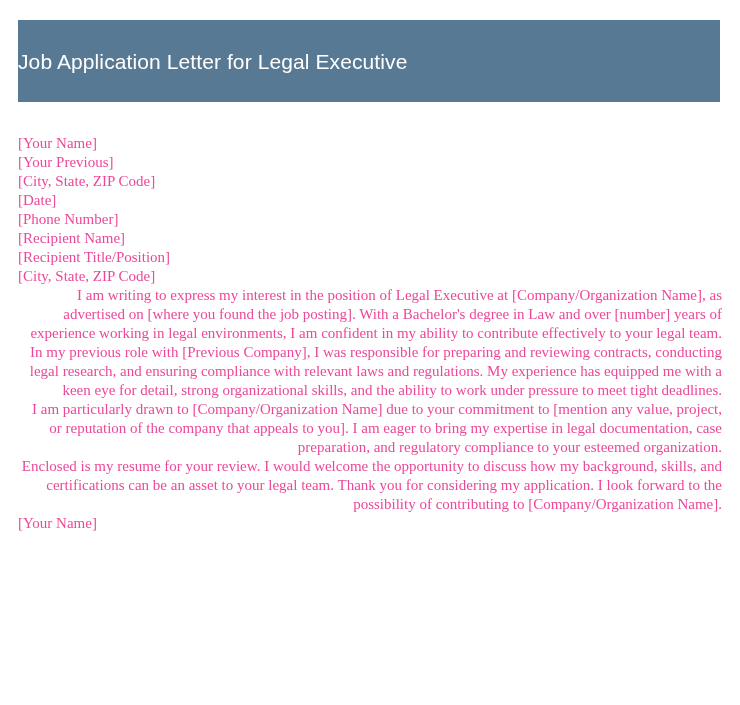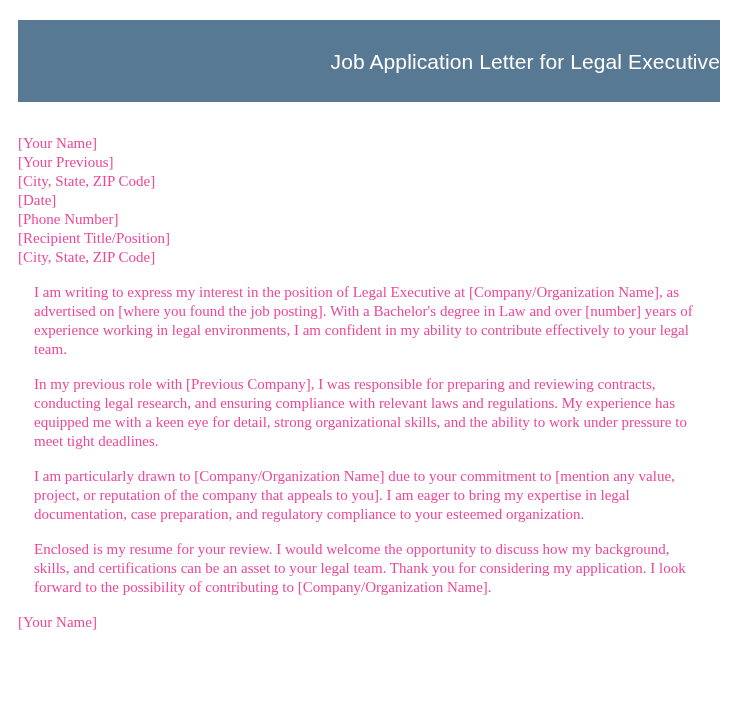--- a/index.html
+++ b/index.html
@@ -24,21 +24,21 @@
   
   .header-banner {
     position: absolute;
     left: 18px;
     top: 20px;
     width: 702px;
     height: 82px;
     background: #577994;
     display: flex;
     align-items: center;
-    justify-content: flex-end;
+    justify-content: flex-start;
     box-sizing: border-box;
   }
 
   .header-title {
     color: #ffffff;
     font-family: "Liberation Sans", sans-serif;
     font-size: 21px;
     font-weight: 400;
     letter-spacing: 0.1px;
     line-height: 1;
@@ -61,22 +61,23 @@
 
   .letter-line {
     display: block;
     margin: 0;
     padding: 0;
     white-space: pre-wrap;
   }
 
   .letter-paragraph {
     display: block;
-    margin: 16px;
+    margin: 0;
     padding: 0;
+    text-align: right;
   }
 </style>
 </head>
 <body>
 
 <div class="page">
 
   <div class="header-banner">
     <div class="header-title">Job Application Letter for Legal Executive</div>
   </div>
@@ -85,20 +86,21 @@
 
     <div>
       <span class="letter-line">[Your Name]</span>
       <span class="letter-line">[Your Previous]</span>
       <span class="letter-line">[City, State, ZIP Code]</span>
       <span class="letter-line">[Date]</span>
       <span class="letter-line">[Phone Number]</span>
     </div>
 
     <div>
+      <span class="letter-line">[Recipient Name]</span>
       <span class="letter-line">[Recipient Title/Position]</span>
       <span class="letter-line">[City, State, ZIP Code]</span>
     </div>
 
 
     <p class="letter-paragraph">I am writing to express my interest in the position of Legal Executive at [Company/Organization Name], as advertised on [where you found the job posting]. With a Bachelor's degree in Law and over [number] years of experience working in legal environments, I am confident in my ability to contribute effectively to your legal team.</p>
     <p class="letter-paragraph">In my previous role with [Previous Company], I was responsible for preparing and reviewing contracts, conducting legal research, and ensuring compliance with relevant laws and regulations. My experience has equipped me with a keen eye for detail, strong organizational skills, and the ability to work under pressure to meet tight deadlines.</p>
     <p class="letter-paragraph">I am particularly drawn to [Company/Organization Name] due to your commitment to [mention any value, project, or reputation of the company that appeals to you]. I am eager to bring my expertise in legal documentation, case preparation, and regulatory compliance to your esteemed organization.</p>
     <p class="letter-paragraph">Enclosed is my resume for your review. I would welcome the opportunity to discuss how my background, skills, and certifications can be an asset to your legal team. Thank you for considering my application. I look forward to the possibility of contributing to [Company/Organization Name].</p>
 

